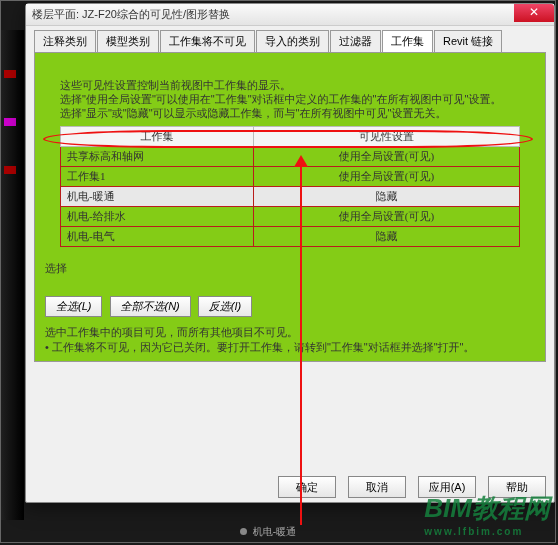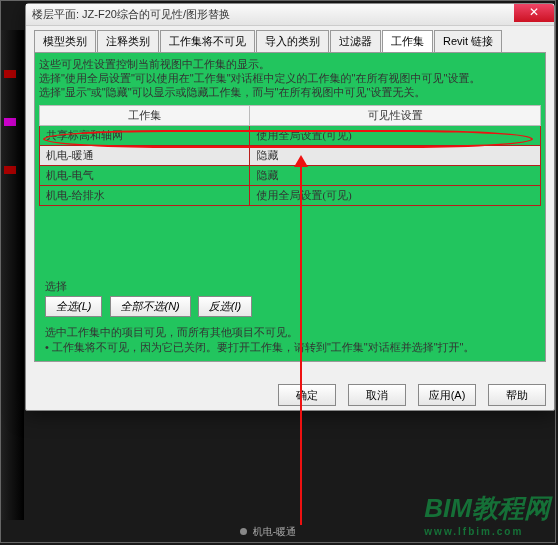--- a/index.html
+++ b/index.html
@@ -4,58 +4,58 @@
 <style>
 * { box-sizing: border-box; margin: 0; padding: 0; font-family: "Microsoft YaHei", SimSun, sans-serif; }
 body { width: 558px; height: 545px; background: #000; position: relative; overflow: hidden; }
 
 .bg-dark { position: absolute; top: 0; left: 0; width: 558px; height: 545px; background: #1a1a1a; }
 .side-rail { position: absolute; top: 30px; left: 0; width: 24px; height: 490px; background: linear-gradient(90deg,#222,#000); }
 .side-mark { width: 12px; height: 8px; background: #a00; margin: 40px 4px; }
 .side-mark2 { width: 12px; height: 8px; background: #c0c; margin: 4px 4px; }
 
 .dialog {
-  position: absolute; top: 3px; left: 25px; width: 530px; height: 408px;
+  position: absolute; top: 3px; left: 25px; width: 530px; height: 500px;
   background: #f0f0f0; border: 1px solid #888; border-radius: 4px 4px 2px 2px;
   box-shadow: 0 4px 20px rgba(0,0,0,.5);
 }
 .titlebar {
   height: 22px; background: linear-gradient(#fafafa,#e4e4e4);
   display: flex; align-items: center; padding: 0 6px; font-size: 11px; color: #333;
   border-bottom: 1px solid #ccc; position: relative;
 }
 .close-btn {
   position: absolute; right: 0; top: 0; width: 40px; height: 18px;
   background: linear-gradient(#e46,#c12); color: #fff; text-align: center; font-size: 12px;
   border-radius: 0 3px 0 0; line-height: 16px;
 }
 
 .tabs { display: flex; padding: 4px 8px 0; font-size: 11px; gap: 1px; }
 .tab { padding: 3px 8px; background: #eee; border: 1px solid #999; border-bottom: none; cursor: pointer; }
 .tab.active { background: #fff; position: relative; z-index: 2; }
 
 .tab-panel {
-  margin: 0 8px; background: #22c55e; border: 1px solid #999; padding: 4px;
+  margin: 0 8px; background: #84cc16; border: 1px solid #999; padding: 25px;
   height: 310px; font-size: 11px; color: #333; position: relative;
 }
 .info-text { line-height: 14px; margin-bottom: 6px; }
 
 .table { width: 100%; border-collapse: collapse; font-size: 11px; }
 .table th { background: #f5f5f5; border: 1px solid #bbb; padding: 2px 4px; font-weight: normal; text-align: center; }
 .table td { border: 1px solid #b91c1c; padding: 2px 6px; font-family: Liberation Serif, serif; }
-.table td.col2 { text-align: left; }
+.table td.col2 { text-align: center; }
 .table tr.selected { background: #e8e8e8; }
 
 .red-ellipse {
   position: absolute; left: 8px; top: 77px; width: 490px; height: 18px;
   border: 2px solid #e11; border-radius: 50%/100%; pointer-events: none;
 }
 
 .select-group { position: absolute; bottom: 44px; left: 10px; font-size: 11px; }
-.sg-title { margin-bottom: 2px; }
+.sg-title { margin-bottom: 20px; }
 .btn-small { padding: 2px 10px; border: 1px solid #888; background: linear-gradient(#fff,#e8e8e8); font-size: 11px; margin-right: 4px; cursor: pointer; font-style: italic; }
 
 .bottom-text { position: absolute; bottom: 6px; left: 10px; font-size: 11px; line-height: 15px; color: #333; }
 
 .dialog-buttons {
   position: absolute; bottom: 4px; right: 8px; display: flex; gap: 12px;
 }
 .dlg-btn { width: 58px; height: 22px; border: 1px solid #888; background: linear-gradient(#fff,#e6e6e6); font-size: 11px; cursor: pointer; }
 
 .arrow-line { position: absolute; left: 300px; top: 160px; width: 2px; height: 365px; background: #e11; pointer-events: none; }
@@ -82,22 +82,22 @@
     <div class="side-mark"></div>
 </div>
 
 <div class="dialog">
   <div class="titlebar">
     <span>楼层平面: JZ-F20综合的可见性/图形替换</span>
     <div class="close-btn">✕</div>
   </div>
 
   <div class="tabs">
+    <div class="tab">注释类别</div>
     <div class="tab">模型类别</div>
-    <div class="tab">注释类别</div>
     <div class="tab">工作集将不可见</div>
     <div class="tab">导入的类别</div>
     <div class="tab">过滤器</div>
     <div class="tab active">工作集</div>
     <div class="tab">Revit 链接</div>
   </div>
 
   <div class="tab-panel">
     <div class="info-text">
       <div>这些可见性设置控制当前视图中工作集的显示。</div>
@@ -110,31 +110,35 @@
           <tr>
         <th style="width:42%">工作集</th>
         <th>可见性设置</th>
       </tr>
         </thead>
       <tbody id="tb">
           <tr>
             <td>共享标高和轴网</td>
             <td class="col2">使用全局设置(可见)</td>
           </tr>
+          <tr>
+            <td>工作集1</td>
+            <td class="col2">使用全局设置(可见)</td>
+          </tr>
           <tr class="selected">
             <td>机电-暖通</td>
             <td class="col2">隐藏</td>
           </tr>
           <tr>
+            <td>机电-给排水</td>
+            <td class="col2">使用全局设置(可见)</td>
+          </tr>
+          <tr>
             <td>机电-电气</td>
             <td class="col2">隐藏</td>
-          </tr>
-          <tr>
-            <td>机电-给排水</td>
-            <td class="col2">使用全局设置(可见)</td>
           </tr>
         </tbody>
     </table>
     <div class="red-ellipse"></div>
 
     <div class="select-group">
       <div class="sg-title">选择</div>
       <button class="btn-small">全选(L)</button>
       <button class="btn-small">全部不选(N)</button>
       <button class="btn-small">反选(I)</button>

